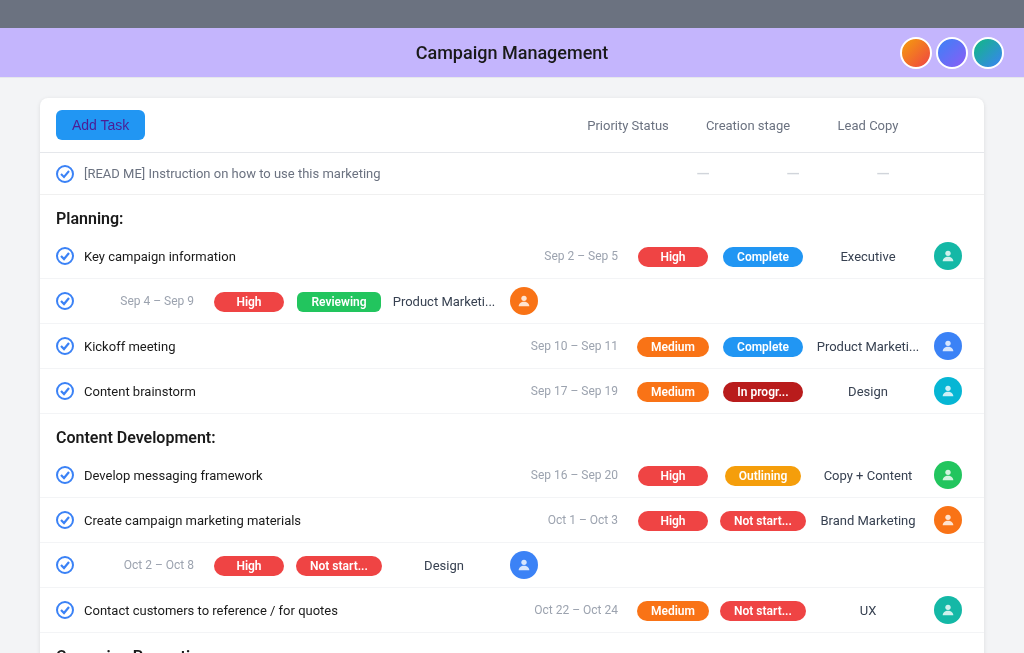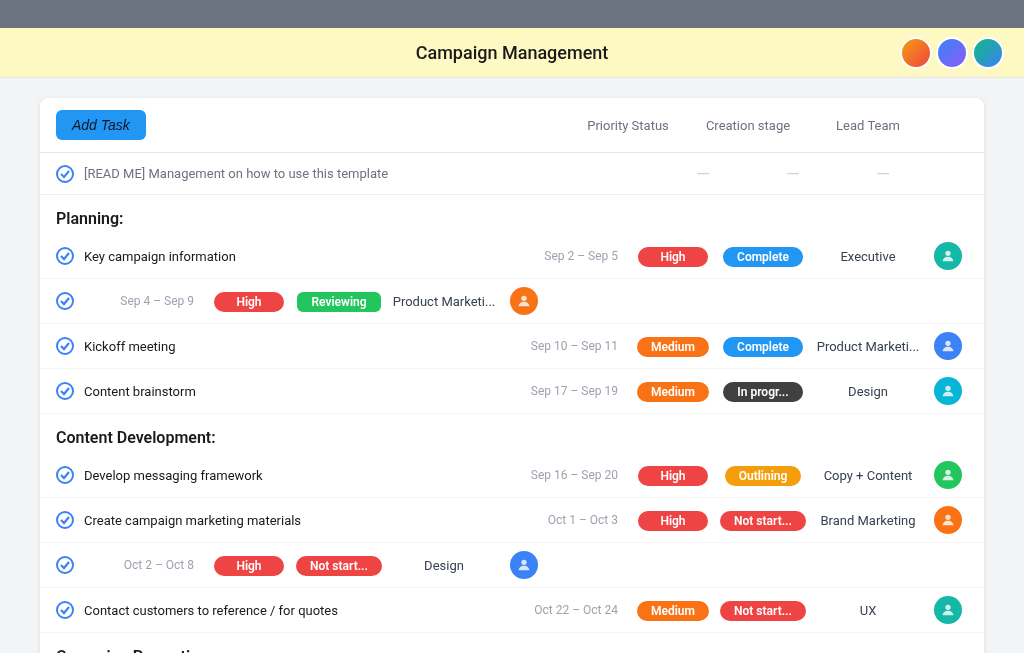--- a/index.html
+++ b/index.html
@@ -9,21 +9,21 @@
       min-height: 653px;
       display: flex;
       flex-direction: column;
     }
     .top-bar {
       background: #6b7280;
       height: 28px;
       width: 100%;
     }
     .header {
-      background: #fef9c3;
+      background: #c4b5fd;
       display: flex;
       align-items: center;
       justify-content: center;
       padding: 14px 20px;
       position: relative;
       border-bottom: 1px solid #e5e7eb;
     }
     .header-title {
       font-size: 18px;
       font-weight: 500;
@@ -60,28 +60,27 @@
       overflow: hidden;
     }
     .table-toolbar {
       display: flex;
       align-items: center;
       padding: 12px 16px;
       border-bottom: 1px solid #e5e7eb;
     }
     .add-task-btn {
       background: #2196f3;
-      color: #0f172a;
+      color: #4c1d95;
       border: none;
       border-radius: 6px;
       padding: 7px 16px;
       font-size: 14px;
       font-weight: 500;
       cursor: pointer;
-      font-style: italic;
     }
     .col-header {
       font-size: 13px;
       color: #6b7280;
       font-weight: 400;
       padding: 0 16px;
     }
     .col-priority { width: 120px; text-align: center; }
     .col-creation { width: 120px; text-align: center; }
     .col-lead { width: 120px; text-align: center; }
@@ -154,21 +153,21 @@
       border-radius: 20px;
       font-size: 12px;
       font-weight: 600;
       text-align: center;
       min-width: 70px;
     }
     .badge-high { background: #ef4444; color: #fff; }
     .badge-medium { background: #f97316; color: #fff; }
     .badge-complete { background: #2196f3; color: #fff; }
     .badge-reviewing { background: #22c55e; color: #fff; border-radius: 6px; }
-    .badge-inprogress { background: #404040; color: #fff; }
+    .badge-inprogress { background: #b91c1c; color: #fff; }
     .badge-outlining { background: #f59e0b; color: #fff; }
     .badge-notstart { background: #ef4444; color: #fff; }
     .col-p { width: 90px; text-align: center; }
     .col-s { width: 90px; text-align: center; }
     .col-c { width: 120px; text-align: center; font-size: 13px; color: #374151; }
     .col-av { width: 40px; text-align: center; }
     .row-avatar {
       width: 28px;
       height: 28px;
       border-radius: 50%;
@@ -215,32 +214,32 @@
 </div>
 
 <div class="main-content">
   <div class="task-table">
 
     <div class="table-toolbar">
       <button class="add-task-btn">Add Task</button>
       <div class="toolbar-right">
         <span class="col-header col-priority">Priority Status</span>
         <span class="col-header col-creation">Creation stage</span>
-        <span class="col-header col-lead">Lead Team</span>
+        <span class="col-header col-lead">Lead Copy</span>
         <span style="width:40px;display:inline-block;"></span>
       </div>
     </div>
 
     <div class="task-row-readme">
       <div class="check-icon checked">
         <svg viewBox="0 0 10 10" fill="none" stroke="currentColor" stroke-width="2">
           <polyline points="1,5 4,8 9,2"></polyline>
         </svg>
       </div>
-      <span>[READ ME] Management on how to use this template</span>
+      <span>[READ ME] Instruction on how to use this marketing</span>
       <div class="readme-cols">
         <span class="readme-dash">—</span>
         <span class="readme-dash">—</span>
         <span class="readme-dash">—</span>
         <span style="width:40px;display:inline-block;"></span>
       </div>
     </div>
 
     <div id="sections-container">
         <div class="section-header">Planning:</div>

